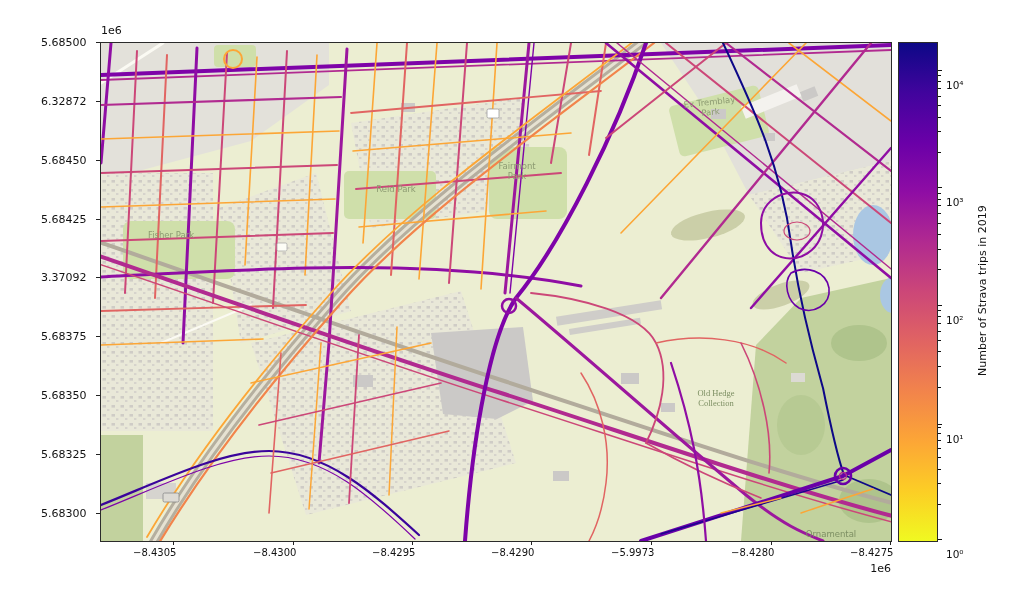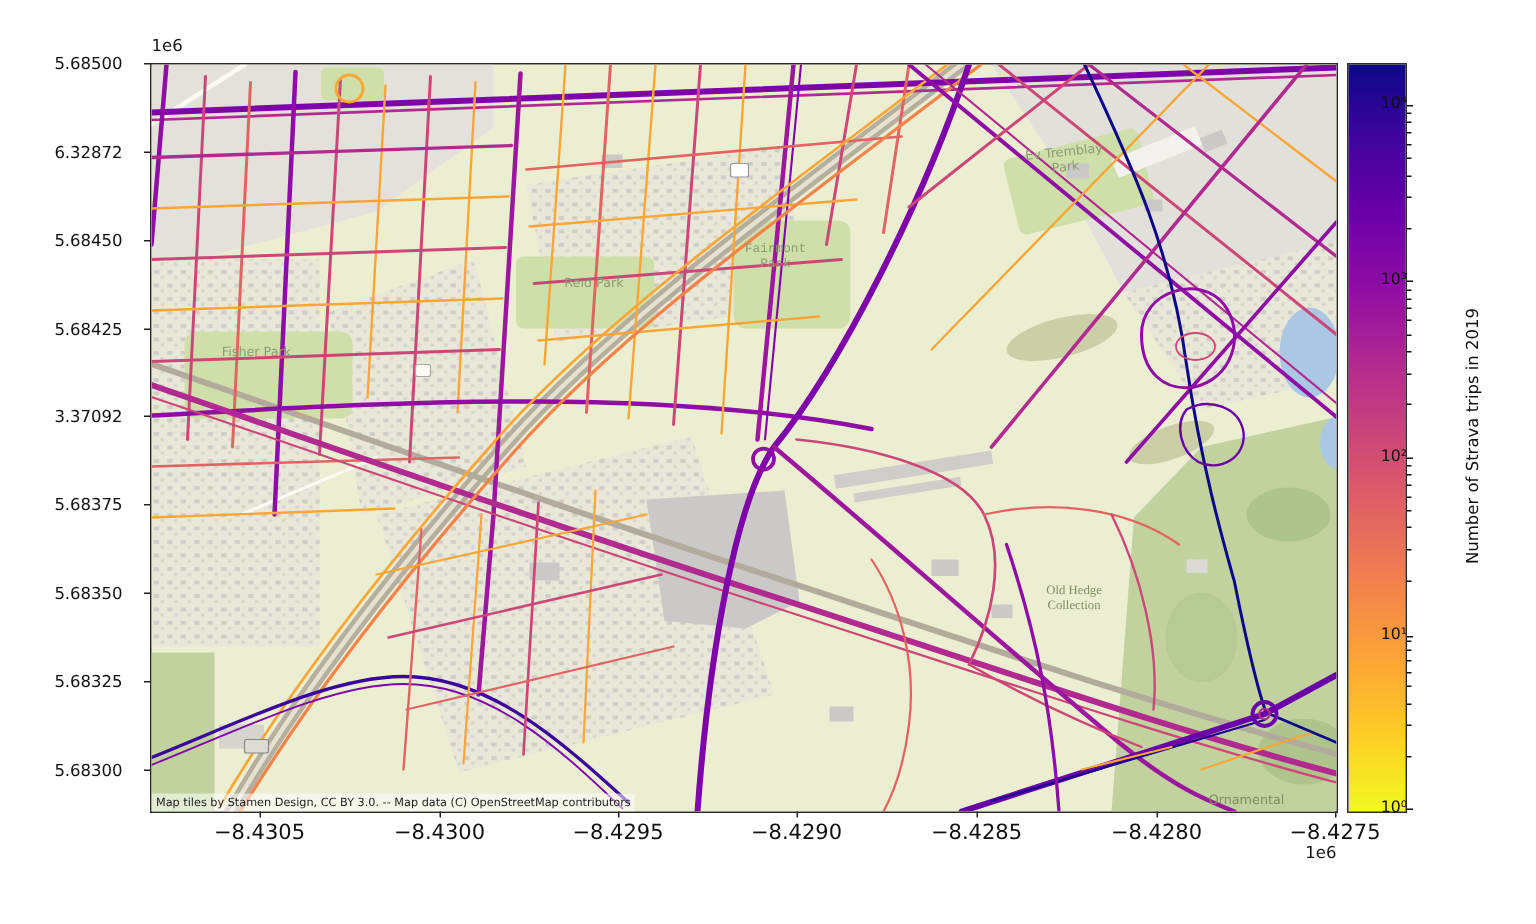--- a/index.html
+++ b/index.html
@@ -7,42 +7,42 @@
   .fig{position:relative;width:1024px;height:616px;background:#fff;overflow:hidden;}
 
   
   .plot{position:absolute;left:100px;top:42px;width:790px;height:498px;
     border:1px solid #2b2b2b;box-sizing:content-box;background:#eceed2;overflow:hidden;}
   .plot svg{position:absolute;left:0;top:0;}
 
   
   .xtick{position:absolute;width:1px;height:4px;background:#222;top:541px;}
   .ytick{position:absolute;width:4px;height:1px;background:#222;left:96px;}
-  .xlab{position:absolute;width:80px;top:547px;text-align:center;font-size:14px;color:#111;}
-  .ylab{position:absolute;width:60px;text-align:center;left:29px;font-size:11px;color:#111;}
+  .xlab{position:absolute;width:80px;top:547px;font-size:10px;color:#111;}
+  .ylab{position:absolute;width:60px;text-align:left;left:41px;font-size:11px;color:#111;}
   .offset{position:absolute;font-size:11px;color:#111;}
   .offset-y{left:101px;top:24px;}
   .offset-x{left:845px;top:562px;width:46px;text-align:right;}
 
   
   .cbar{position:absolute;left:898px;top:42px;width:38px;height:498px;border:1px solid #2b2b2b;
     background:linear-gradient(to bottom,#0d0887 0%,#41049d 10%,#6a00a8 20%,#8f0da4 30%,
       #b12a90 40%,#cc4778 50%,#e16462 60%,#f2844b 70%,#fca636 80%,#fcce25 90%,#f0f921 100%);}
   .cbtick{position:absolute;left:938px;width:4px;height:1px;background:#111;}
   .cbtick.minor{width:2.5px;}
-  .cblab{position:absolute;left:904px;width:34px;font-size:10.5px;color:#111;text-align:right;}
+  .cblab{position:absolute;left:946px;width:34px;font-size:10.5px;color:#111;text-align:left;margin-top:16px;}
   .cbar-title{position:absolute;left:974px;top:42px;height:498px;width:16px;
     display:flex;align-items:center;justify-content:center;
     writing-mode:vertical-rl;transform:rotate(180deg);font-size:11px;color:#111;white-space:nowrap;}
 
   
   .maplbl{position:absolute;font-size:8.5px;line-height:9.5px;color:#8d9b72;text-align:center;width:70px;}
   .lbl-fisher{left:35px;top:188px;}
   .lbl-reid{left:260px;top:142px;}
-  .lbl-fairmont{left:392px;top:119px;width:48px;margin-left:0;font-family:Liberation Mono, monospace;}
+  .lbl-fairmont{left:392px;top:119px;width:48px;margin-left:0;}
   .lbl-tremblay{left:583px;top:55px;width:52px;transform:rotate(-6deg);}
   .lbl-hedge{left:585px;top:346px;width:60px;color:#7d8f63;font-family:Liberation Serif, serif;}
   .lbl-ornamental{left:695px;top:487px;color:#7d8f63;}
 
   .attribution{position:absolute;left:0;bottom:0;background:rgba(255,255,255,0.55);
     font-size:7.5px;color:#1c1c1c;padding:1px 3px 2px 3px;white-space:nowrap;}
 </style>
 </head>
 <body>
 
@@ -217,21 +217,20 @@
       </g>
     </svg>
 
     <div class="maplbl lbl-fisher">Fisher Park</div>
     <div class="maplbl lbl-reid">Reid Park</div>
     <div class="maplbl lbl-fairmont">Fairmont Park</div>
     <div class="maplbl lbl-tremblay">Ev Tremblay Park</div>
     <div class="maplbl lbl-hedge">Old Hedge Collection</div>
     <div class="maplbl lbl-ornamental">Ornamental</div>
 
-    <div class="attribution">Map tiles by Stamen Design, CC BY 3.0. -- Map data (C) OpenStreetMap contributors</div>
   </div>
 
   <div>
     <div class="ytick" style="top:42px"></div>
       <div class="ylab" style="top:36px">5.68500</div>
     <div class="ytick" style="top:101px"></div>
       <div class="ylab" style="top:95px">6.32872</div>
     <div class="ytick" style="top:160px"></div>
       <div class="ylab" style="top:154px">5.68450</div>
     <div class="ytick" style="top:219px"></div>
@@ -252,21 +251,21 @@
   <div>
     <div class="xtick" style="left:173px"></div>
       <div class="xlab" style="left:133px">−8.4305</div>
     <div class="xtick" style="left:293px"></div>
       <div class="xlab" style="left:253px">−8.4300</div>
     <div class="xtick" style="left:412px"></div>
       <div class="xlab" style="left:372px">−8.4295</div>
     <div class="xtick" style="left:531px"></div>
       <div class="xlab" style="left:491px">−8.4290</div>
     <div class="xtick" style="left:651px"></div>
-      <div class="xlab" style="left:611px">−8.4285</div>
+      <div class="xlab" style="left:611px">−5.9973</div>
     <div class="xtick" style="left:771px"></div>
       <div class="xlab" style="left:731px">−8.4280</div>
     <div class="xtick" style="left:890px"></div>
       <div class="xlab" style="left:850px">−8.4275</div>
     <div class="offset offset-x">1e6</div>
   </div>
 
   <div class="cbar"></div>
   <div id="cbar-axis">
     <div class="cbtick" style="top:70px"></div>

